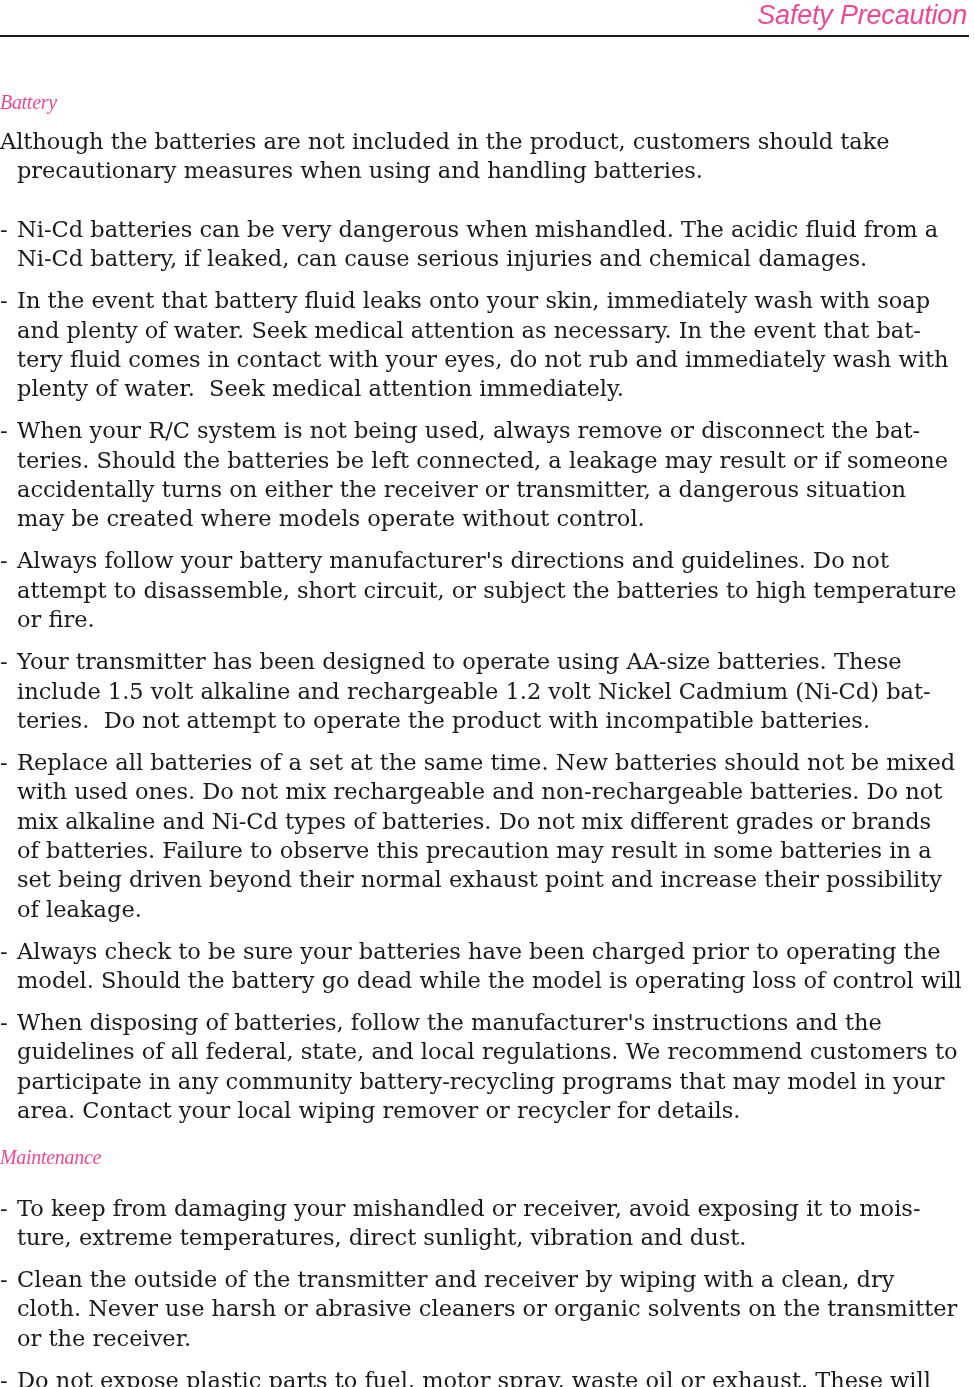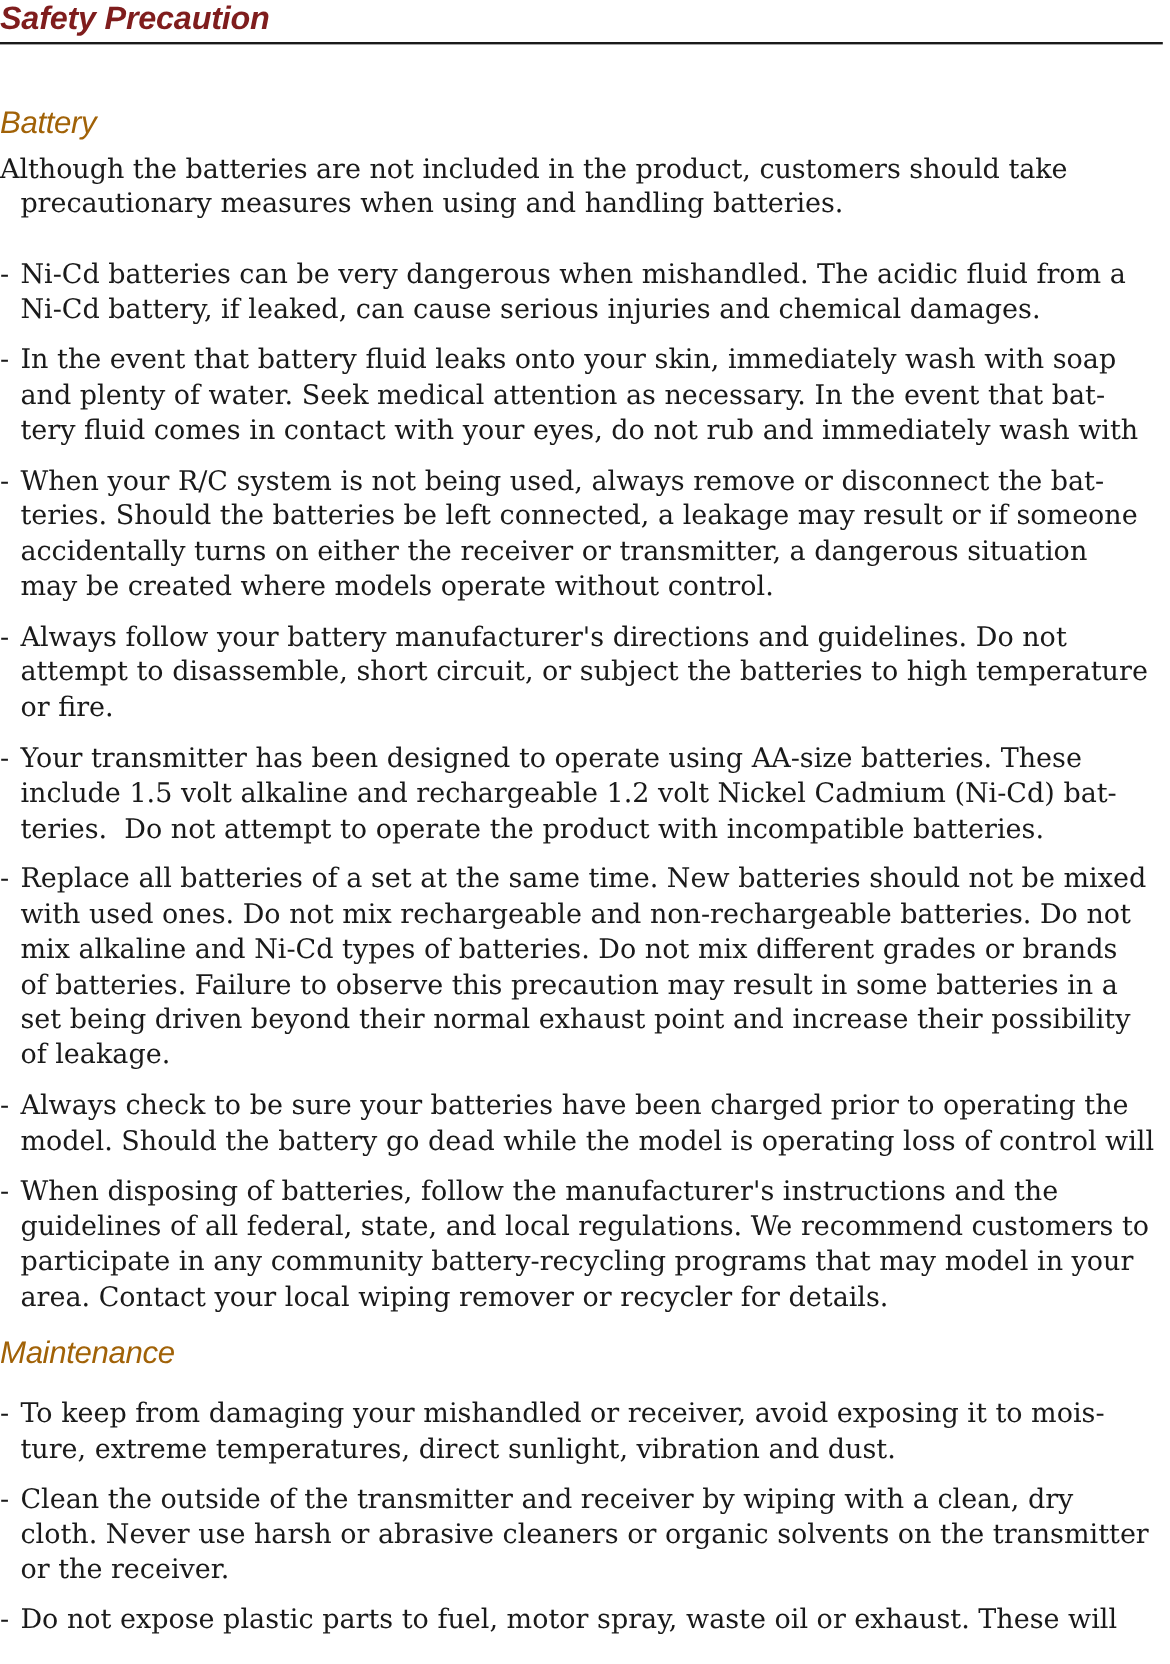--- a/index.html
+++ b/index.html
@@ -24,54 +24,54 @@
     padding: 0 6px 0 0;
   }
 
   
   .page-header {
     position: relative;
     height: 38px;
   }
   .header-title {
     display: block;
-    text-align: left;
+    text-align: right;
     font-family: "Liberation Sans", "DejaVu Sans", sans-serif;
-    font-weight: bold;
+    font-weight: normal;
     font-style: italic;
     font-size: 27px;
     line-height: 30px;
     letter-spacing: -0.2px;
-    color: #7f1d1d;
+    color: #ec4899;
     padding-right: 2px;
     white-space: nowrap;
   }
   .header-rule {
     position: absolute;
     left: 0;
     right: 0;
     top: 35px;
     height: 0;
     border-top: 2px solid #1a1a1a;
   }
 
   
   .content {
     padding-top: 1px;
   }
 
   .section-heading {
-    font-family: Liberation Sans, sans-serif;
+    font-family: Liberation Serif, serif;
     font-style: italic;
     font-weight: normal;
-    font-size: 26px;
+    font-size: 20px;
     line-height: 30px;
     margin: 0;
     padding: 0;
-    color: #a16207;
+    color: #ec4899;
     letter-spacing: -0.3px;
   }
   .heading-battery {
     margin-top: 48px;
     margin-bottom: 10px;
   }
   .heading-maintenance {
     margin-top: 16px;
     margin-bottom: 22px;
   }
@@ -166,20 +166,21 @@
           <span class="ln">Ni-Cd battery, if leaked, can cause serious injuries and chemical damages.</span>
         </span>
       </li>
 
       <li class="bullet">
         <span class="dash">-</span>
         <span class="btext">
           <span class="ln">In the event that battery fluid leaks onto your skin, immediately wash with soap</span>
           <span class="ln">and plenty of water. Seek medical attention as necessary. In the event that bat-</span>
           <span class="ln">tery fluid comes in contact with your eyes, do not rub and immediately wash with</span>
+          <span class="ln">plenty of water.  Seek medical attention immediately.</span>
         </span>
       </li>
 
       <li class="bullet">
         <span class="dash">-</span>
         <span class="btext">
           <span class="ln">When your R/C system is not being used, always remove or disconnect the bat-</span>
           <span class="ln">teries. Should the batteries be left connected, a leakage may result or if someone</span>
           <span class="ln">accidentally turns on either the receiver or transmitter, a dangerous situation</span>
           <span class="ln">may be created where models operate without control.</span>

